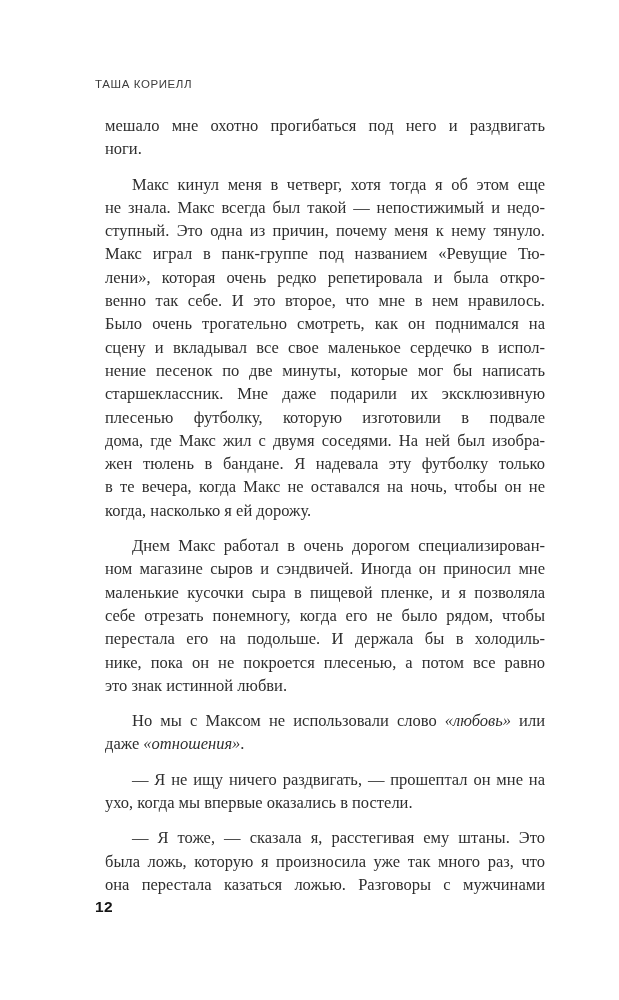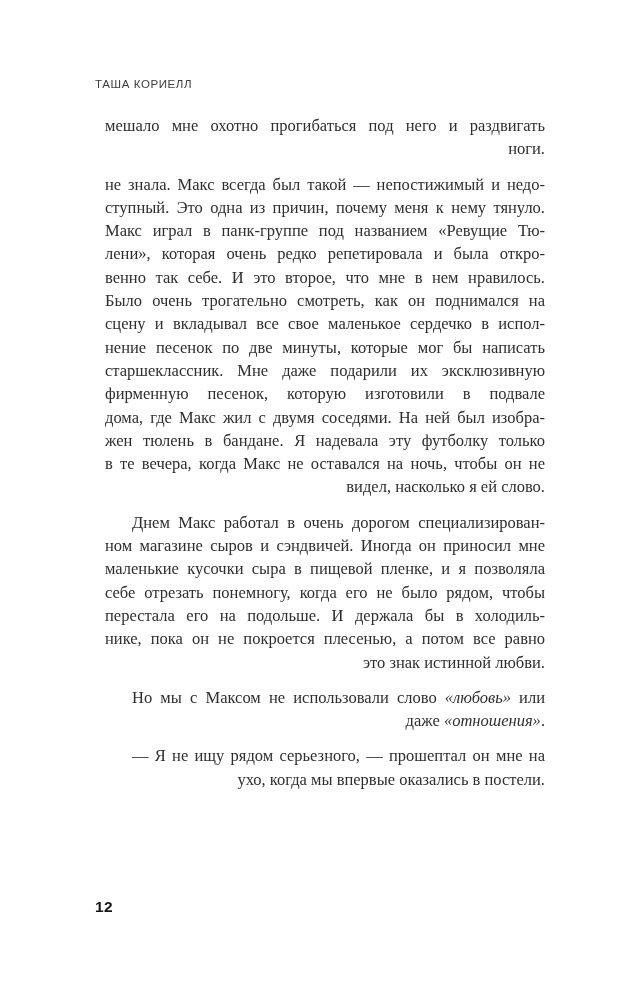--- a/index.html
+++ b/index.html
@@ -24,21 +24,21 @@
   }
   .body-text {
     position: absolute;
     left: 93px; top: 102px;
     width: 464px;
     font-size: 16.5px;
     line-height: 23.3px;
     color: #2e2e2e;
   }
   .para { margin: 12px; padding: 0; }
-  .line { text-align: right; }
+  .line { text-align: left; }
   .line.j { text-align: justify; text-align-last: justify; }
   .line.ind { text-indent: 27px; }
   .it { font-style: italic; }
   .page-number {
     position: absolute;
     left: 95px; top: 898px;
     font-family: "Liberation Sans", sans-serif;
     font-weight: bold;
     font-size: 15.5px;
     letter-spacing: 0.5px;
@@ -50,48 +50,54 @@
 
 <div class="page">
   <div class="running-header">ТАША КОРИЕЛЛ</div>
 
   <div class="body-text">
       <div class="para">
         <div class="line j"><span>мешало мне охотно прогибаться под него и раздвигать</span></div>
         <div class="line"><span>ноги.</span></div>
       </div>
       <div class="para">
+        <div class="line j ind"><span>Макс кинул меня в четверг, хотя тогда я об этом еще</span></div>
         <div class="line j"><span>не знала. Макс всегда был такой — непостижимый и недо-</span></div>
         <div class="line j"><span>ступный. Это одна из причин, почему меня к нему тянуло.</span></div>
         <div class="line j"><span>Макс играл в панк-группе под названием «Ревущие Тю-</span></div>
         <div class="line j"><span>лени», которая очень редко репетировала и была откро-</span></div>
         <div class="line j"><span>венно так себе. И это второе, что мне в нем нравилось.</span></div>
         <div class="line j"><span>Было очень трогательно смотреть, как он поднимался на</span></div>
         <div class="line j"><span>сцену и вкладывал все свое маленькое сердечко в испол-</span></div>
         <div class="line j"><span>нение песенок по две минуты, которые мог бы написать</span></div>
         <div class="line j"><span>старшеклассник. Мне даже подарили их эксклюзивную</span></div>
-        <div class="line j"><span>фирменную песенок, которую изготовили в подвале</span></div>
+        <div class="line j"><span>плесенью футболку, которую изготовили в подвале</span></div>
         <div class="line j"><span>дома, где Макс жил с двумя соседями. На ней был изобра-</span></div>
         <div class="line j"><span>жен тюлень в бандане. Я надевала эту футболку только</span></div>
         <div class="line j"><span>в те вечера, когда Макс не оставался на ночь, чтобы он не</span></div>
-        <div class="line"><span>видел, насколько я ей слово.</span></div>
+        <div class="line"><span>когда, насколько я ей дорожу.</span></div>
       </div>
       <div class="para">
         <div class="line j ind"><span>Днем Макс работал в очень дорогом специализирован-</span></div>
         <div class="line j"><span>ном магазине сыров и сэндвичей. Иногда он приносил мне</span></div>
         <div class="line j"><span>маленькие кусочки сыра в пищевой пленке, и я позволяла</span></div>
         <div class="line j"><span>себе отрезать понемногу, когда его не было рядом, чтобы</span></div>
         <div class="line j"><span>перестала его на подольше. И держала бы в холодиль-</span></div>
         <div class="line j"><span>нике, пока он не покроется плесенью, а потом все равно</span></div>
         <div class="line"><span>это знак истинной любви.</span></div>
       </div>
       <div class="para">
         <div class="line j ind"><span>Но мы с Максом не использовали слово </span><span class="it">«любовь»</span><span> или</span></div>
         <div class="line"><span>даже </span><span class="it">«отношения»</span><span>.</span></div>
       </div>
       <div class="para">
-        <div class="line j ind"><span>— Я не ищу рядом серьезного, — прошептал он мне на</span></div>
+        <div class="line j ind"><span>— Я не ищу ничего раздвигать, — прошептал он мне на</span></div>
         <div class="line"><span>ухо, когда мы впервые оказались в постели.</span></div>
+      </div>
+      <div class="para">
+        <div class="line j ind"><span>— Я тоже, — сказала я, расстегивая ему штаны. Это</span></div>
+        <div class="line j"><span>была ложь, которую я произносила уже так много раз, что</span></div>
+        <div class="line j"><span>она перестала казаться ложью. Разговоры с мужчинами</span></div>
       </div>
     </div>
 
   <div class="page-number">12</div>
 </div>
 
 </body></html>

